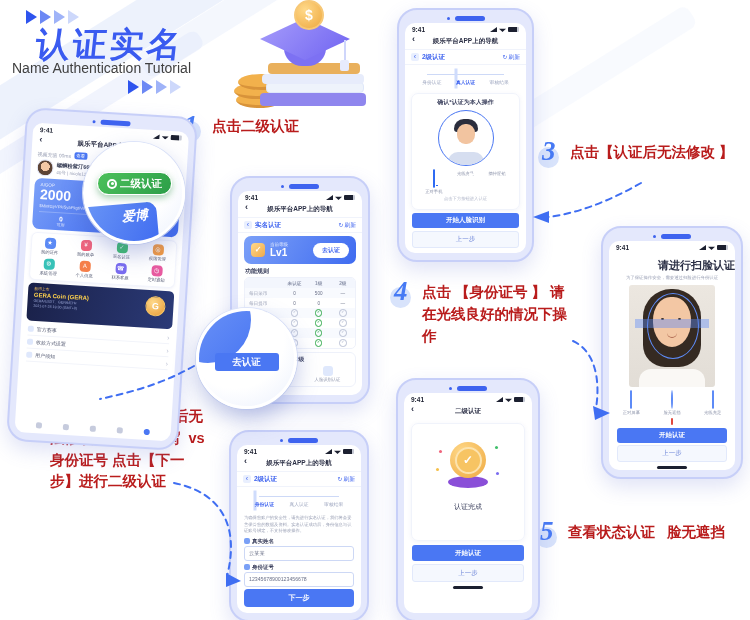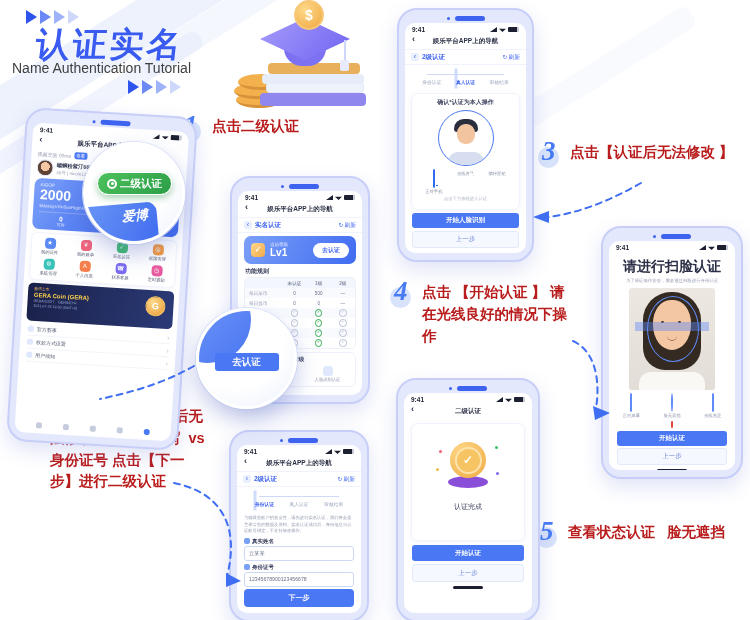--- a/index.html
+++ b/index.html
@@ -167,21 +167,21 @@
   .tipl{font-size:4.3px;color:#8b92a9;margin-top:1px;}
   .ic-phone{width:7px;height:11px;border:1.2px solid #2f6bf3;border-radius:2px;margin:0 auto;position:relative;}
   .ic-phone::after{content:"";position:absolute;bottom:1px;left:2px;width:2px;height:1px;background:#2f6bf3;}
   .ic-round{width:11px;height:11px;border-radius:50%;background:#2f6bf3;margin:0 auto;position:relative;}
   .ic-bulb::after{content:"";position:absolute;left:3.5px;top:2.5px;width:4px;height:4px;border-radius:50% 50% 50% 0;background:#fff;transform:rotate(-45deg);}
   .ic-smile::before{content:"";position:absolute;left:2.5px;top:3.2px;width:1.6px;height:1.6px;border-radius:50%;background:#fff;box-shadow:4.2px 0 0 #fff;}
   .ic-smile::after{content:"";position:absolute;left:3px;bottom:2.2px;width:5px;height:2.6px;border-bottom:1.1px solid #fff;border-radius:0 0 5px 5px;}
   .hint{text-align:center;font-size:4.3px;color:#b0b6c9;margin:2px 0 3px;}
   .p4btn{margin:2.5px 7px;height:15px;font-size:6.5px;border-radius:3px;}
   
-  .p5title{text-align:center;font-size:14px;font-weight:bold;color:#2b2f45;margin-top:5px;}
+  .p5title{text-align:right;font-size:11px;font-weight:bold;color:#2b2f45;margin-top:5px;}
   .p5sub{text-align:center;font-size:4.4px;color:#9aa0b5;margin-top:2px;}
   .photo{width:86px;height:102px;margin:5px auto 2px;position:relative;background:linear-gradient(#ece7e0,#e2ddd6);border-radius:3px;overflow:hidden;}
   .w-hair{position:absolute;top:4px;left:14px;width:58px;height:78px;background:#352a22;border-radius:28px 28px 22px 22px;}
   .w-face{position:absolute;top:12px;left:24px;width:38px;height:50px;background:#f3c7a4;border-radius:46% 46% 50% 50%;}
   .w-eyes{position:absolute;top:33px;left:32px;width:3px;height:2px;border-radius:50%;background:#3a2e26;box-shadow:17px 0 0 #3a2e26;}
   .w-mouth{position:absolute;top:48px;left:38px;width:10px;height:4px;border-bottom:1.2px solid #b06a52;border-radius:0 0 8px 8px;}
   .w-body{position:absolute;bottom:-4px;left:10px;width:66px;height:22px;background:#faf8f5;border-radius:12px 12px 0 0;}
   .scan{position:absolute;top:8px;left:18px;width:50px;height:64px;border:1.5px solid #5d8bf7;border-radius:50%;}
   .band{position:absolute;top:34px;left:6px;right:6px;height:9px;background:rgba(93,139,247,.42);}
   .otip{width:10px;height:10px;border:1px solid #5d8bf7;border-radius:3px;margin:0 auto;}
@@ -257,21 +257,21 @@
   <div class="step" style="left:22px;top:402px;width:195px;">
     <span class="numwrap"><span class="num">2</span></span>
     <span class="stext" style="width:160px;">输入 真实姓名 认证后无法修改，请如实填写  vs 身份证号 点击【下一步】进行二级认证</span>
   </div>
   <div class="step" style="left:542px;top:138px;width:195px;">
     <span class="numwrap"><span class="num">3</span></span>
     <span class="stext">点击【认证后无法修改 】</span>
   </div>
   <div class="step" style="left:394px;top:278px;width:190px;">
     <span class="numwrap"><span class="num">4</span></span>
-    <span class="stext" style="width:155px;">点击 【开始认证 】 请在光线良好的情况下操作</span>
+    <span class="stext" style="width:155px;">点击 【身份证号 】 请在光线良好的情况下操作</span>
   </div>
   <div class="step" style="left:540px;top:518px;width:205px;">
     <span class="numwrap"><span class="num">5</span></span>
     <span class="stext">查看状态认证   脸无遮挡</span>
   </div>
 
   <div class="phone" style="left:16px;top:112px;width:168px;height:330px;transform:rotate(3.5deg);">
     <div class="ptop">
         <span class="pdot"></span>
         <span class="ppill"></span>

